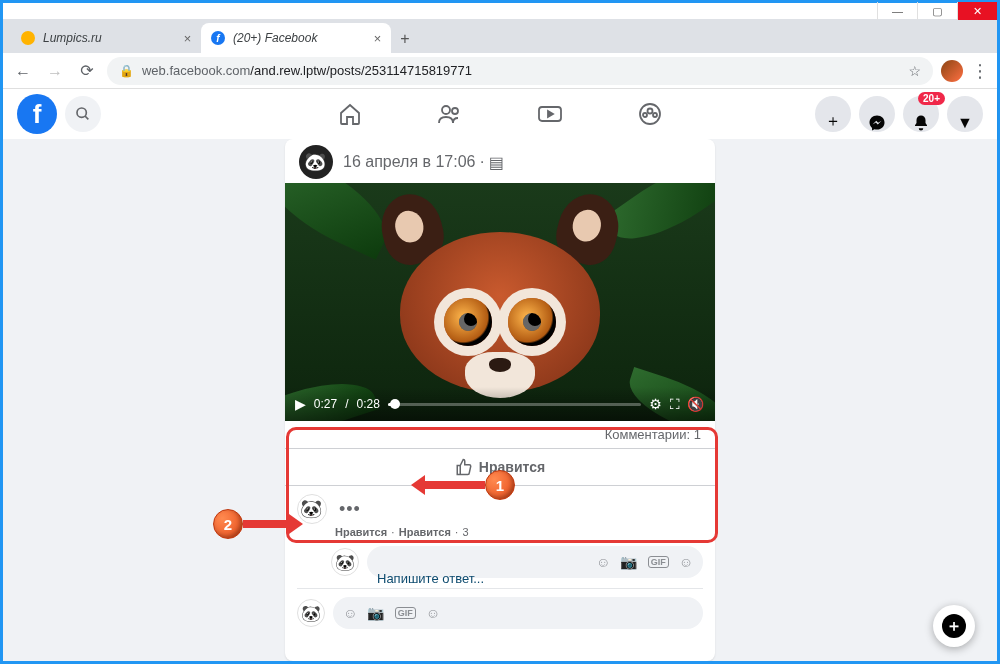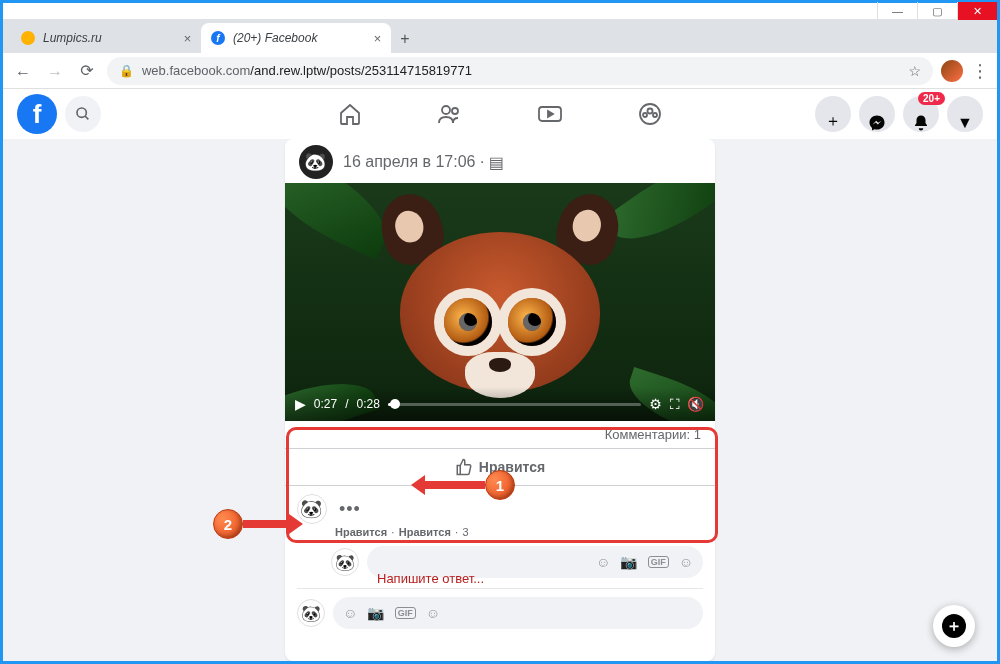--- a/index.html
+++ b/index.html
@@ -73,21 +73,21 @@
 .comment-text { color: #050505; }
 .comment-more { align-self: center; color: #65676b; font-size: 18px; margin-left: 4px; letter-spacing: 1px; }
 .comment-actions { font-size: 11px; color: #65676b; margin-left: 38px; margin-top: 2px; display: flex; gap: 4px; font-weight: 700; }
 .comment-actions span.sep { font-weight: 400; }
 .comment-actions span.time { font-weight: 400; }
 
 .reply-input-row, .main-input-row { display: flex; align-items: center; gap: 8px; margin-top: 8px; }
 .reply-input-row { margin-left: 34px; }
 .input-avatar { width: 28px; height: 28px; border-radius: 50%; background: #fff; border: 1px solid #e0e0e0; display:flex; align-items:center; justify-content:center; font-size: 16px; flex-shrink: 0; }
 .input-pill { flex: 1; height: 32px; background: #f0f2f5; border-radius: 16px; display: flex; align-items: center; padding: 0 10px; }
-.input-placeholder { flex: 1; font-size: 13px; color: #b91c1c; margin-top: 32px; }
+.input-placeholder { flex: 1; font-size: 13px; color: #0c4a6e; margin-top: 32px; }
 .input-icons { display: flex; gap: 10px; color: #8b8e93; font-size: 14px; align-items:center; }
 .gif-badge { font-size: 9px; font-weight: 700; border: 1px solid #8b8e93; border-radius: 3px; padding: 0 2px; }
 
 .hr-sep { height: 1px; background: #e4e6e9; margin: 10px 0 8px; }
 
 
 .red-frame { position: absolute; border: 3px solid #e53935; border-radius: 10px; pointer-events: none; }
 
 
 .arrow-right { position: absolute; display: flex; align-items: center; }

